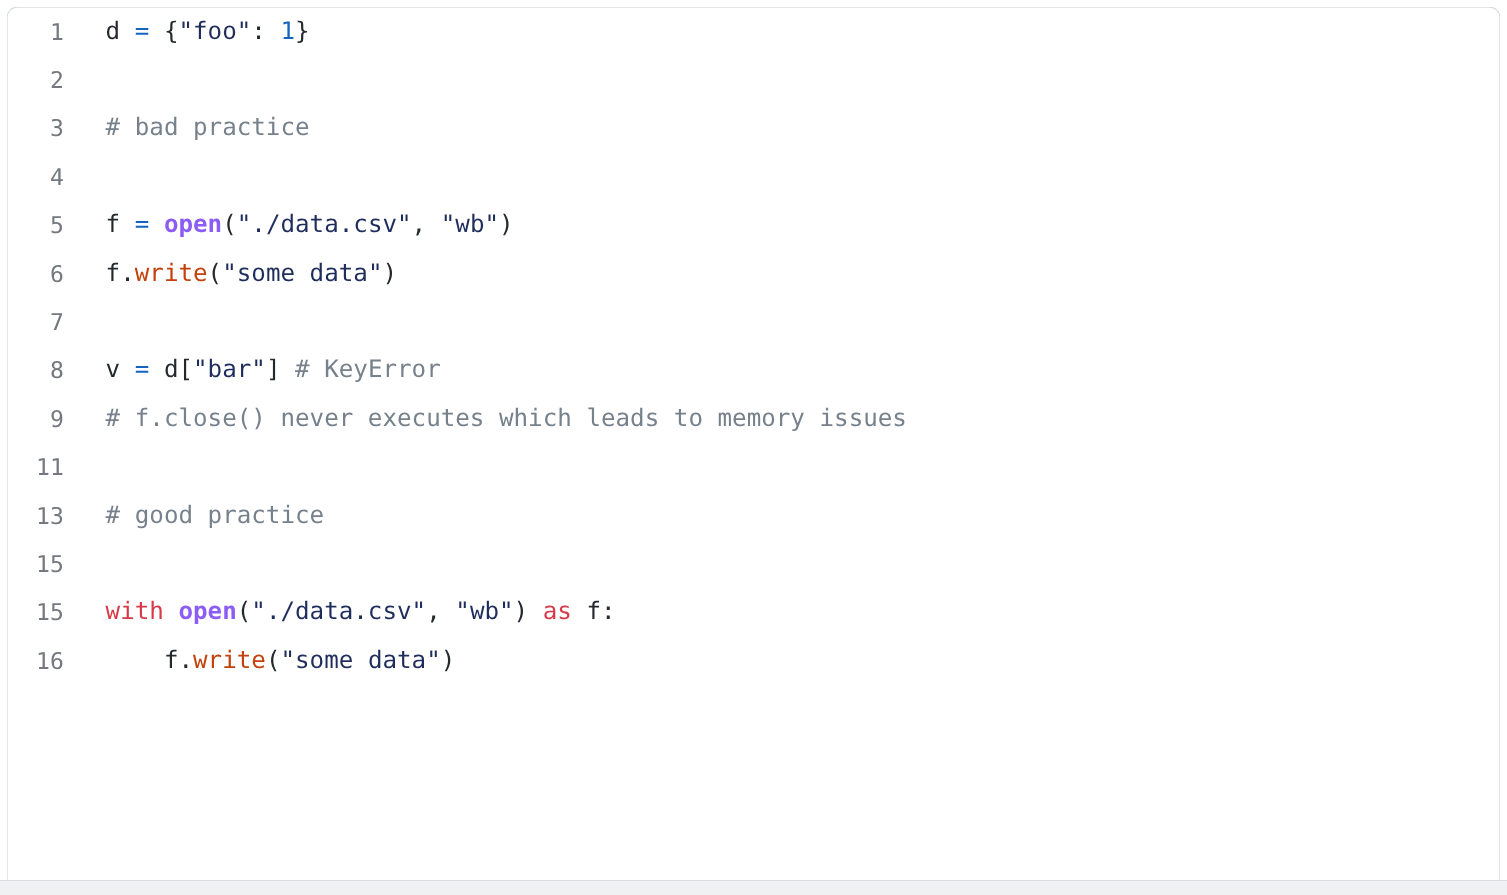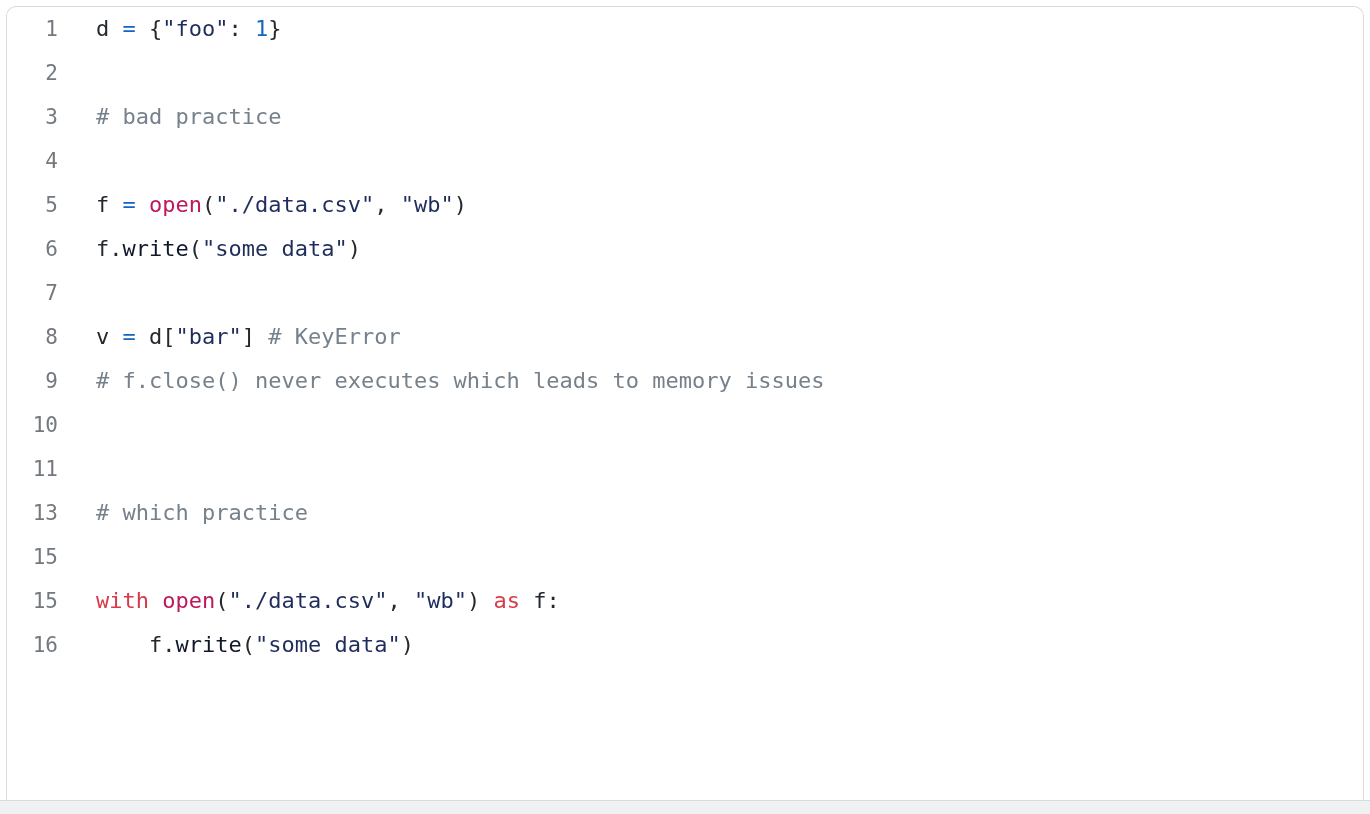--- a/index.html
+++ b/index.html
@@ -70,22 +70,22 @@
     font-family: "DejaVu Sans Mono", monospace;
     font-size: 22px;
     color: #24292e;
     white-space: pre;
     letter-spacing: 0px;
   }
 
   
   .t-default  { color: #24292e; }
   .t-keyword  { color: #d73a49; text-align: center; }
-  .t-builtin  { color: #be185d; }
-  .t-function { color: #0f172a; }
+  .t-builtin  { color: #8b5cf6; font-weight: bold; }
+  .t-function { color: #c2410c; }
   .t-string   { color: #1f2d5c; }
   .t-number   { color: #1565c0; }
   .t-operator { color: #1565c0; }
   .t-comment  { color: #76818c; margin-top: 28px; }
   .t-punct    { color: #24292e; }
 
   
   .bottom-rule {
     position: absolute;
     left: 0;
@@ -113,23 +113,22 @@
       <div id="code-lines">
           <div class="code-line"><span class="ln">1</span><span class="code"><span class="t-default">d </span><span class="t-operator">=</span><span class="t-punct"> {</span><span class="t-string">"foo"</span><span class="t-punct">: </span><span class="t-number">1</span><span class="t-punct">}</span></span></div>
           <div class="code-line"><span class="ln">2</span><span class="code">&nbsp;</span></div>
           <div class="code-line"><span class="ln">3</span><span class="code"><span class="t-comment"># bad practice</span></span></div>
           <div class="code-line"><span class="ln">4</span><span class="code">&nbsp;</span></div>
           <div class="code-line"><span class="ln">5</span><span class="code"><span class="t-default">f </span><span class="t-operator">=</span><span class="t-default"> </span><span class="t-builtin">open</span><span class="t-punct">(</span><span class="t-string">"./data.csv"</span><span class="t-punct">, </span><span class="t-string">"wb"</span><span class="t-punct">)</span></span></div>
           <div class="code-line"><span class="ln">6</span><span class="code"><span class="t-default">f</span><span class="t-punct">.</span><span class="t-function">write</span><span class="t-punct">(</span><span class="t-string">"some data"</span><span class="t-punct">)</span></span></div>
           <div class="code-line"><span class="ln">7</span><span class="code">&nbsp;</span></div>
           <div class="code-line"><span class="ln">8</span><span class="code"><span class="t-default">v </span><span class="t-operator">=</span><span class="t-default"> d[</span><span class="t-string">"bar"</span><span class="t-punct">] </span><span class="t-comment"># KeyError</span></span></div>
           <div class="code-line"><span class="ln">9</span><span class="code"><span class="t-comment"># f.close() never executes which leads to memory issues</span></span></div>
-          <div class="code-line"><span class="ln">10</span><span class="code">&nbsp;</span></div>
           <div class="code-line"><span class="ln">11</span><span class="code">&nbsp;</span></div>
-          <div class="code-line"><span class="ln">13</span><span class="code"><span class="t-comment"># which practice</span></span></div>
+          <div class="code-line"><span class="ln">13</span><span class="code"><span class="t-comment"># good practice</span></span></div>
           <div class="code-line"><span class="ln">15</span><span class="code">&nbsp;</span></div>
           <div class="code-line"><span class="ln">15</span><span class="code"><span class="t-keyword">with</span><span class="t-default"> </span><span class="t-builtin">open</span><span class="t-punct">(</span><span class="t-string">"./data.csv"</span><span class="t-punct">, </span><span class="t-string">"wb"</span><span class="t-punct">) </span><span class="t-keyword">as</span><span class="t-default"> f:</span></span></div>
           <div class="code-line"><span class="ln">16</span><span class="code"><span class="t-default">    f</span><span class="t-punct">.</span><span class="t-function">write</span><span class="t-punct">(</span><span class="t-string">"some data"</span><span class="t-punct">)</span></span></div>
         </div>
     </div>
   </div>
 
   <div class="bottom-rule"></div>
   <div class="bottom-strip"></div>
 

